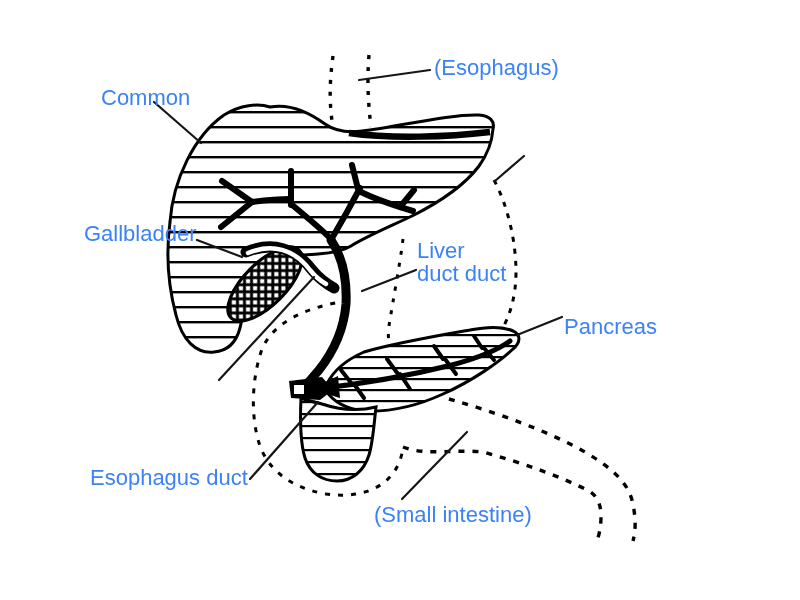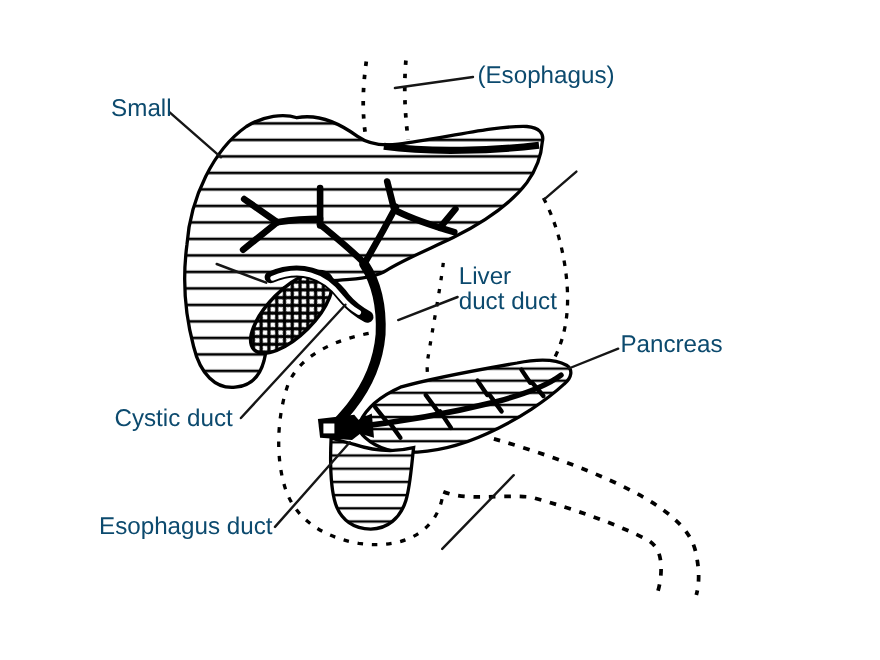--- a/index.html
+++ b/index.html
@@ -2,21 +2,21 @@
 <html><head>
 <meta charset="utf-8">
 <style>
   html,body{margin:0;padding:0;background:#fff;}
   #stage{
     position:relative;width:800px;height:600px;background:#ffffff;
     font-family:"Liberation Sans","DejaVu Sans",sans-serif;overflow:hidden;
   }
   #art{position:absolute;left:0;top:0;}
   .lbl{
-    position:absolute;font-size:22px;line-height:23px;color:#0c4a6e;
+    position:absolute;font-size:22px;line-height:23px;color:#3b82f6;
     white-space:nowrap;letter-spacing:0px;user-select:none;
   }
 </style>
 </head>
 <body>
 
 <div id="stage">
 
   <svg id="art" width="800" height="600" viewBox="0 0 800 600">
     <defs>
@@ -95,22 +95,23 @@
       <path d="M524 156 L495 181"></path>
       <path d="M197 240 L242 257"></path>
       <path d="M416 270 L362 291"></path>
       <path d="M562 317 L517 335"></path>
       <path d="M219 380 L314 277"></path>
       <path d="M250 479 L318 402"></path>
       <path d="M402 499 L467 432"></path>
     </g>
   </svg>
 
-  <div class="lbl" style="left:101px;top:86px">Small</div>
+  <div class="lbl" style="left:101px;top:86px">Common</div>
   <div class="lbl" style="left:434px;top:56px">(Esophagus)</div>
+  <div class="lbl" style="left:84px;top:222px">Gallbladder</div>
   <div class="lbl" style="left:417px;top:239px">
     <div>Liver</div>
     <div>duct duct</div>
   </div>
-  <div class="lbl" style="left:564px;top:301px">Pancreas</div>
-  <div class="lbl" style="left:104px;top:368px">Cystic duct</div>
+  <div class="lbl" style="left:564px;top:315px">Pancreas</div>
   <div class="lbl" style="left:90px;top:466px">Esophagus duct</div>
+  <div class="lbl" style="left:374px;top:503px">(Small intestine)</div>
 </div>
 
 </body></html>

